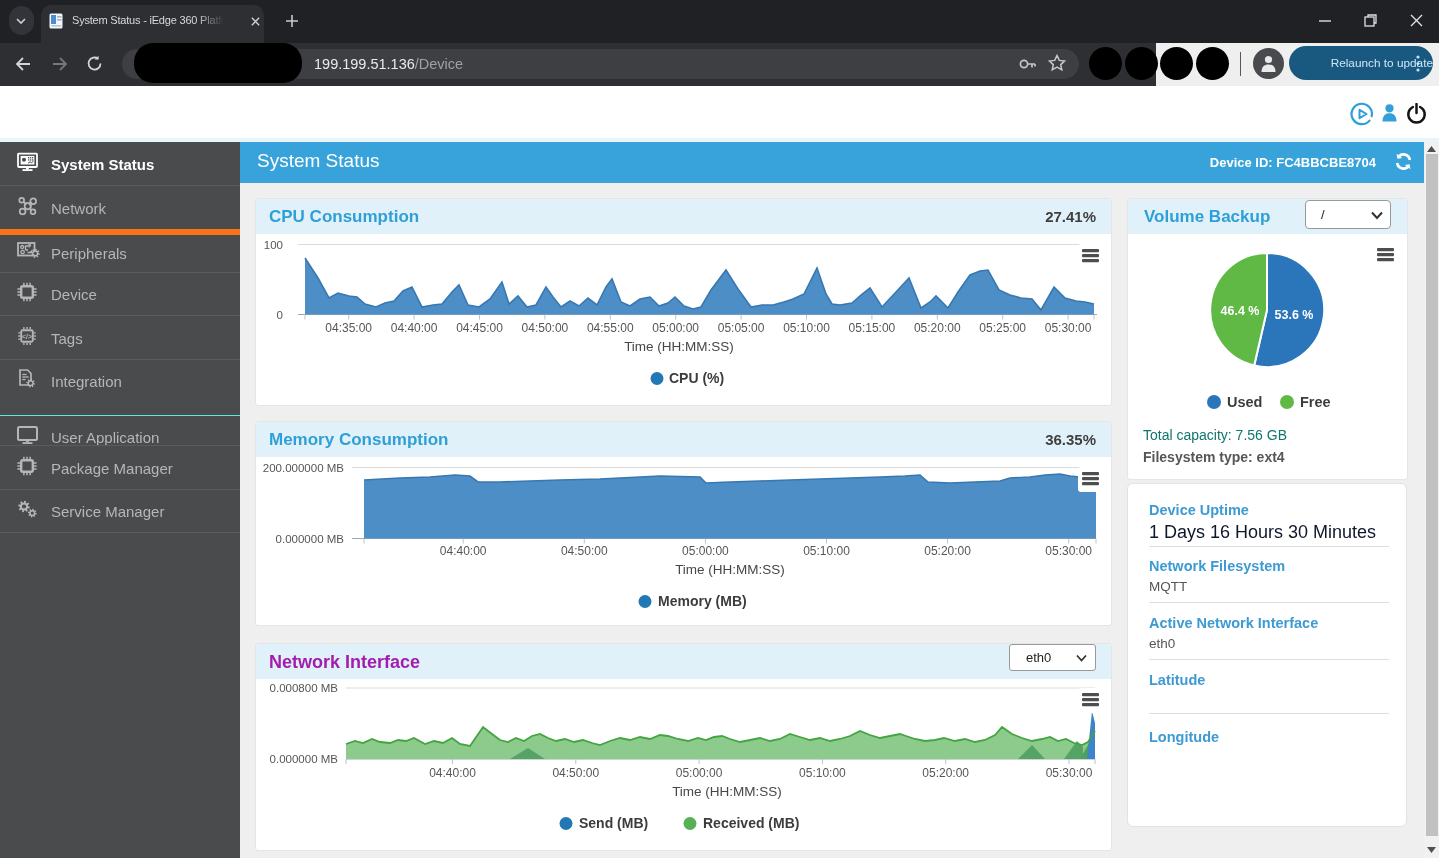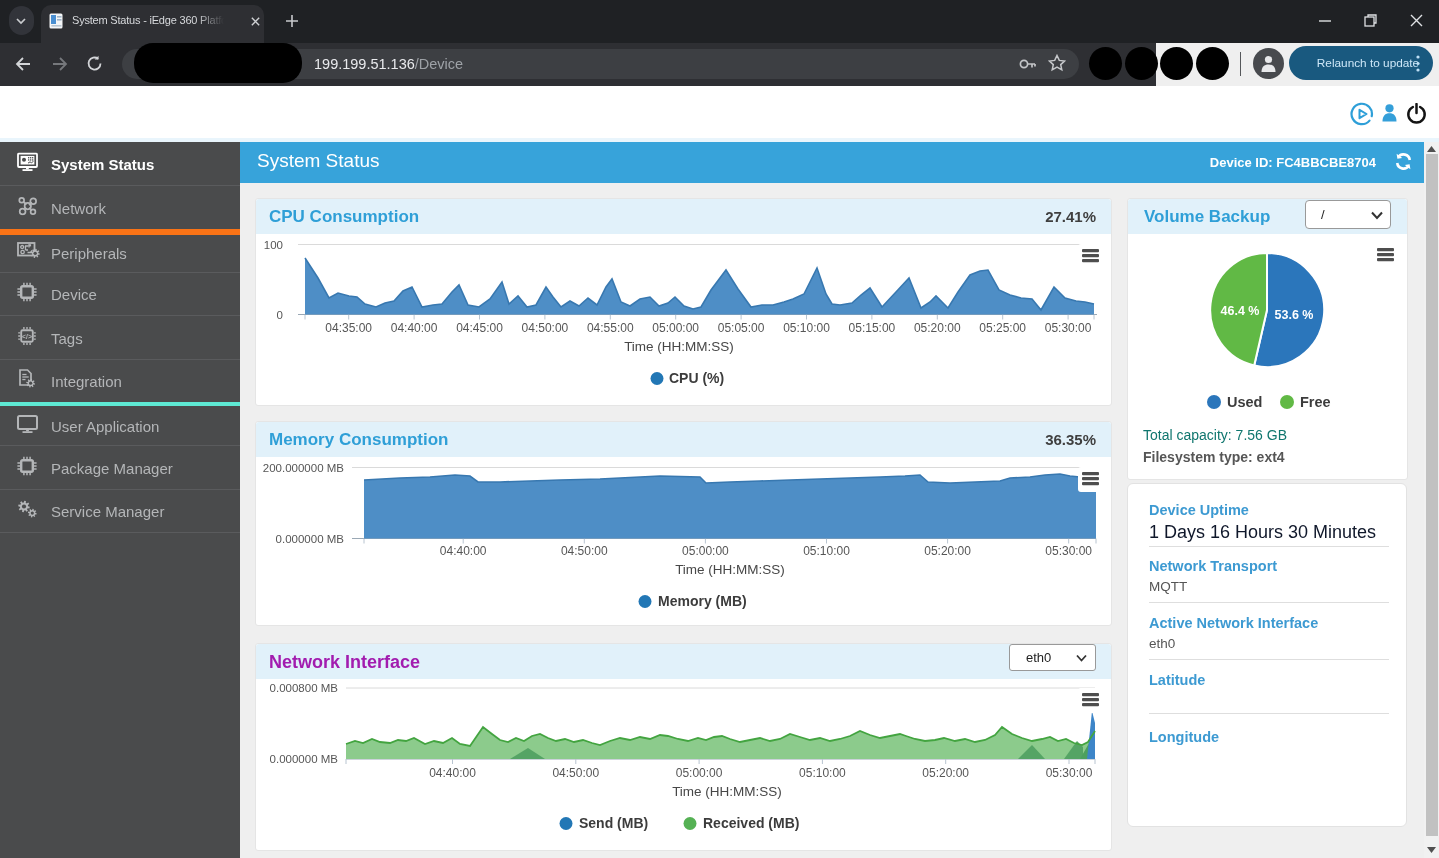--- a/index.html
+++ b/index.html
@@ -64,21 +64,21 @@
   <div class="abs" style="left:1089px;top:4px;width:33px;height:33px;border-radius:50%;background:#000"></div>
   <div class="abs" style="left:1124.7px;top:4px;width:33px;height:33px;border-radius:50%;background:#000"></div>
   <div class="abs" style="left:1160.3px;top:4px;width:33px;height:33px;border-radius:50%;background:#000"></div>
   <div class="abs" style="left:1196px;top:4px;width:33px;height:33px;border-radius:50%;background:#000"></div>
   <div class="abs" style="left:1240px;top:9px;width:1px;height:24px;background:#55575a"></div>
   <div class="abs" style="left:1253px;top:5px;width:31px;height:31px;border-radius:50%;background:#484a4e"></div>
   <svg class="abs" style="left:1260px;top:11px" width="17" height="19" viewBox="0 0 17 19">
       <circle cx="8.5" cy="5.5" r="3.6" fill="#e8e9eb"></circle>
       <path d="M1.5,18 C1.5,12.8 4.3,10.5 8.5,10.5 C12.7,10.5 15.5,12.8 15.5,18 Z" fill="#e8e9eb"></path>
     </svg>
-  <div class="abs" style="left:1289px;top:3px;width:144px;height:34px;border-radius:17px;background:#19597f;color:#cde7f8;font-size:11.8px;line-height:34px;text-align:center;padding-left:14px">Relaunch to update</div>
+  <div class="abs" style="left:1289px;top:3px;width:144px;height:34px;border-radius:17px;background:#19597f;color:#cde7f8;font-size:11.8px;line-height:34px;text-align:right;padding-left:14px">Relaunch to update</div>
   <svg class="abs" style="left:1415px;top:11px" width="6" height="19" viewBox="0 0 6 19">
       <circle cx="3" cy="3" r="1.6" fill="#bfe0f6"></circle>
       <circle cx="3" cy="9.5" r="1.6" fill="#bfe0f6"></circle>
       <circle cx="3" cy="16" r="1.6" fill="#bfe0f6"></circle>
     </svg>
 </div>
 
 <div class="abs" style="left:0;top:86px;width:1439px;height:52px;background:#ffffff">
   <svg class="abs" style="left:1350px;top:16px" width="24" height="24" viewBox="0 0 24 24">
       <path d="M19.5,18.6 A10.2,10.2 0 1 1 21.7,14.2" stroke="#2e9fd8" stroke-width="2.2" fill="none" stroke-linecap="round"></path>
@@ -190,21 +190,21 @@
           <g stroke="#b4b6b8" stroke-width="1.3">
             <line x1="5.3" y1="5.5" x2="9.5" y2="5.5"></line>
             <line x1="5.3" y1="8" x2="11.7" y2="8"></line>
             <line x1="5.3" y1="10.5" x2="8.5" y2="10.5"></line>
           </g>
           <polygon points="18.00,14.41 17.74,15.69 16.39,15.51 15.88,16.27 16.56,17.45 15.47,18.18 14.64,17.10 13.75,17.28 13.39,18.60 12.11,18.34 12.29,16.99 11.53,16.48 10.35,17.16 9.62,16.07 10.70,15.24 10.52,14.35 9.20,13.99 9.46,12.71 10.81,12.89 11.32,12.13 10.64,10.95 11.73,10.22 12.56,11.30 13.45,11.12 13.81,9.80 15.09,10.06 14.91,11.41 15.67,11.92 16.85,11.24 17.58,12.33 16.50,13.16 16.68,14.05" fill="#b4b6b8"></polygon>
           <circle cx="13.6" cy="14.2" r="1.58" fill="#4a4b4c"></circle>
         </svg></div>
   <div style="position:absolute;left:51px;top:50%;transform:translateY(-50%);font-size:15px;color:#b4b6b8;font-weight:normal">Integration</div>
 </div>
-    <div style="position:absolute;left:0;top:260px;width:240px;height:43.35px;border-top:4px solid #5eead4;box-sizing:border-box">
+    <div style="position:absolute;left:0;top:273px;width:240px;height:43.35px;border-top:1px solid #5eead4;box-sizing:border-box">
   <div style="position:absolute;left:17px;top:50%;transform:translateY(-50%)"><svg width="21" height="18" viewBox="0 0 21 18">
           <rect x="1" y="1" width="19" height="13" rx="1.5" fill="none" stroke="#b4b6b8" stroke-width="2"></rect>
           <rect x="9.1" y="14" width="2.8" height="2.3" fill="#b4b6b8"></rect>
           <rect x="5.5" y="16.2" width="10" height="1.8" fill="#b4b6b8"></rect>
         </svg></div>
   <div style="position:absolute;left:51px;top:50%;transform:translateY(-50%);font-size:15px;color:#b4b6b8;font-weight:normal">User Application</div>
 </div>
     <div style="position:absolute;left:0;top:303.4px;width:240px;height:43.35px;border-top:1px solid #5a5b5d;box-sizing:border-box">
   <div style="position:absolute;left:17px;top:50%;transform:translateY(-50%)"><svg width="21" height="19" viewBox="0 0 21 19">
           <rect x="4.2" y="3.7" width="11.6" height="11.6" rx="1.5" fill="none" stroke="#b4b6b8" stroke-width="2.4"></rect>
@@ -283,21 +283,21 @@
   <div class="abs" style="left:15px;top:6px;font-size:13px;color:#222">/</div>
   <svg class="abs" style="right:7px;top:10px" width="12" height="9" viewBox="0 0 12 9">
       <path d="M1,1.5 L6,7 L11,1.5" stroke="#333" stroke-width="2" fill="none"></path>
     </svg>
 </div>
 
 <div class="abs" style="left:1127px;top:483px;width:280px;height:344px;background:#fff;border:1px solid #e2e2e2;border-radius:6px">
   <div class="abs" style="left:21px;top:18px;font-size:14.5px;font-weight:bold;color:#3d9ad2">Device Uptime</div>
   <div class="abs" style="left:21px;top:38px;font-size:18px;color:#0f172a">1 Days 16 Hours 30 Minutes</div>
   <div class="abs" style="left:21px;top:62px;width:240px;border-top:1px solid #dedede"></div>
-  <div class="abs" style="left:21px;top:74px;font-size:14.5px;font-weight:bold;color:#3d9ad2">Network Transport</div>
+  <div class="abs" style="left:21px;top:74px;font-size:14.5px;font-weight:bold;color:#3d9ad2">Network Filesystem</div>
   <div class="abs" style="left:21px;top:95px;font-size:13.5px;color:#555">MQTT</div>
   <div class="abs" style="left:21px;top:118px;width:240px;border-top:1px solid #dedede"></div>
   <div class="abs" style="left:21px;top:131px;font-size:14.5px;font-weight:bold;color:#3d9ad2">Active Network Interface</div>
   <div class="abs" style="left:21px;top:152px;font-size:13.5px;color:#555">eth0</div>
   <div class="abs" style="left:21px;top:175px;width:240px;border-top:1px solid #dedede"></div>
   <div class="abs" style="left:21px;top:188px;font-size:14.5px;font-weight:bold;color:#3d9ad2">Latitude</div>
   <div class="abs" style="left:21px;top:229px;width:240px;border-top:1px solid #dedede"></div>
   <div class="abs" style="left:21px;top:245px;font-size:14.5px;font-weight:bold;color:#3d9ad2">Longitude</div>
 </div>
 

